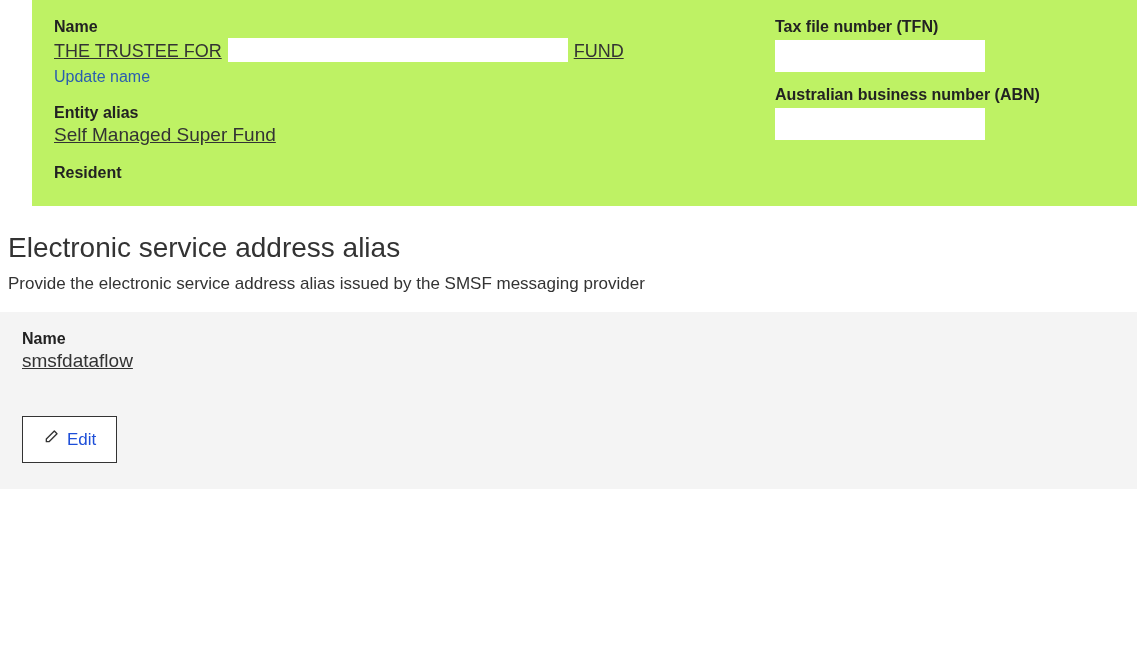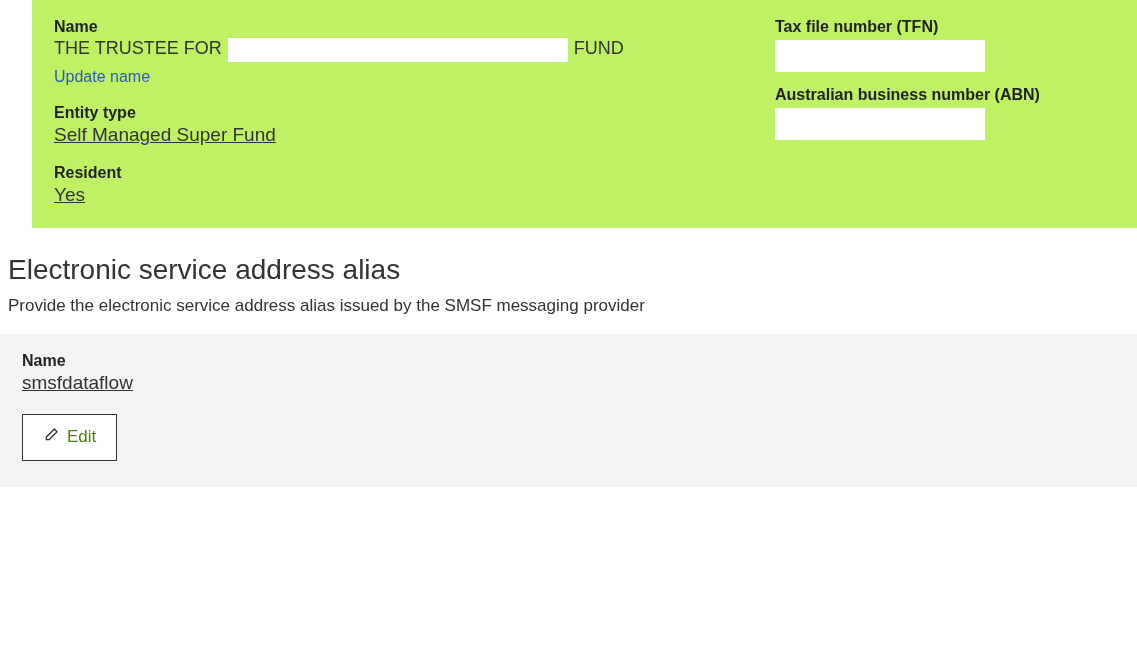--- a/index.html
+++ b/index.html
@@ -36,22 +36,23 @@
       margin-bottom: 2px;
     }
     .field-value {
       font-size: 19px;
       color: #333;
       font-weight: 400;
       text-decoration: underline;
     }
     .name-row {
       display: flex;
-      align-items: flex-start;
+      align-items: flex-end;
       gap: 6px;
+      text-decoration: underline;
     }
     .name-part {
       font-size: 18px;
       color: #333;
     }
     .redacted {
       background: #fff;
       display: inline-block;
       width: 340px;
       height: 24px;
@@ -94,26 +95,27 @@
     .button-row {
       display: flex;
       gap: 12px;
       margin-top: 20px;
     }
     .action-button {
       background: #fff;
       border: 1px solid #333;
       padding: 12px 20px;
       font-size: 17px;
-      color: #4d7c0f;
+      color: #1d4ed8;
       cursor: pointer;
       display: flex;
-      align-items: flex-start;
+      align-items: center;
       gap: 8px;
       font-family: inherit;
+      margin-top: 24px;
     }
     .icon-svg {
       width: 16px;
       height: 16px;
     }
   </style>
 </head>
 <body>
 
 <div class="panel">
@@ -121,27 +123,26 @@
     <div class="left-col">
       <div class="field-label">Name</div>
       <div class="name-row">
         <span class="name-part">THE TRUSTEE FOR</span>
         <span class="redacted"></span>
         <span class="name-part">FUND</span>
       </div>
       <a class="update-link">Update name</a>
 
       <div class="field-block">
-        <div class="field-label">Entity type</div>
+        <div class="field-label">Entity alias</div>
         <div class="field-value">Self Managed Super Fund</div>
       </div>
 
       <div class="field-block">
         <div class="field-label">Resident</div>
-        <div class="field-value">Yes</div>
       </div>
     </div>
 
     <div class="right-col">
       <div class="right-block">
         <div class="field-label">Tax file number (TFN)</div>
         <div class="redacted-right"></div>
       </div>
       <div class="right-block">
         <div class="field-label">Australian business number (ABN)</div>

